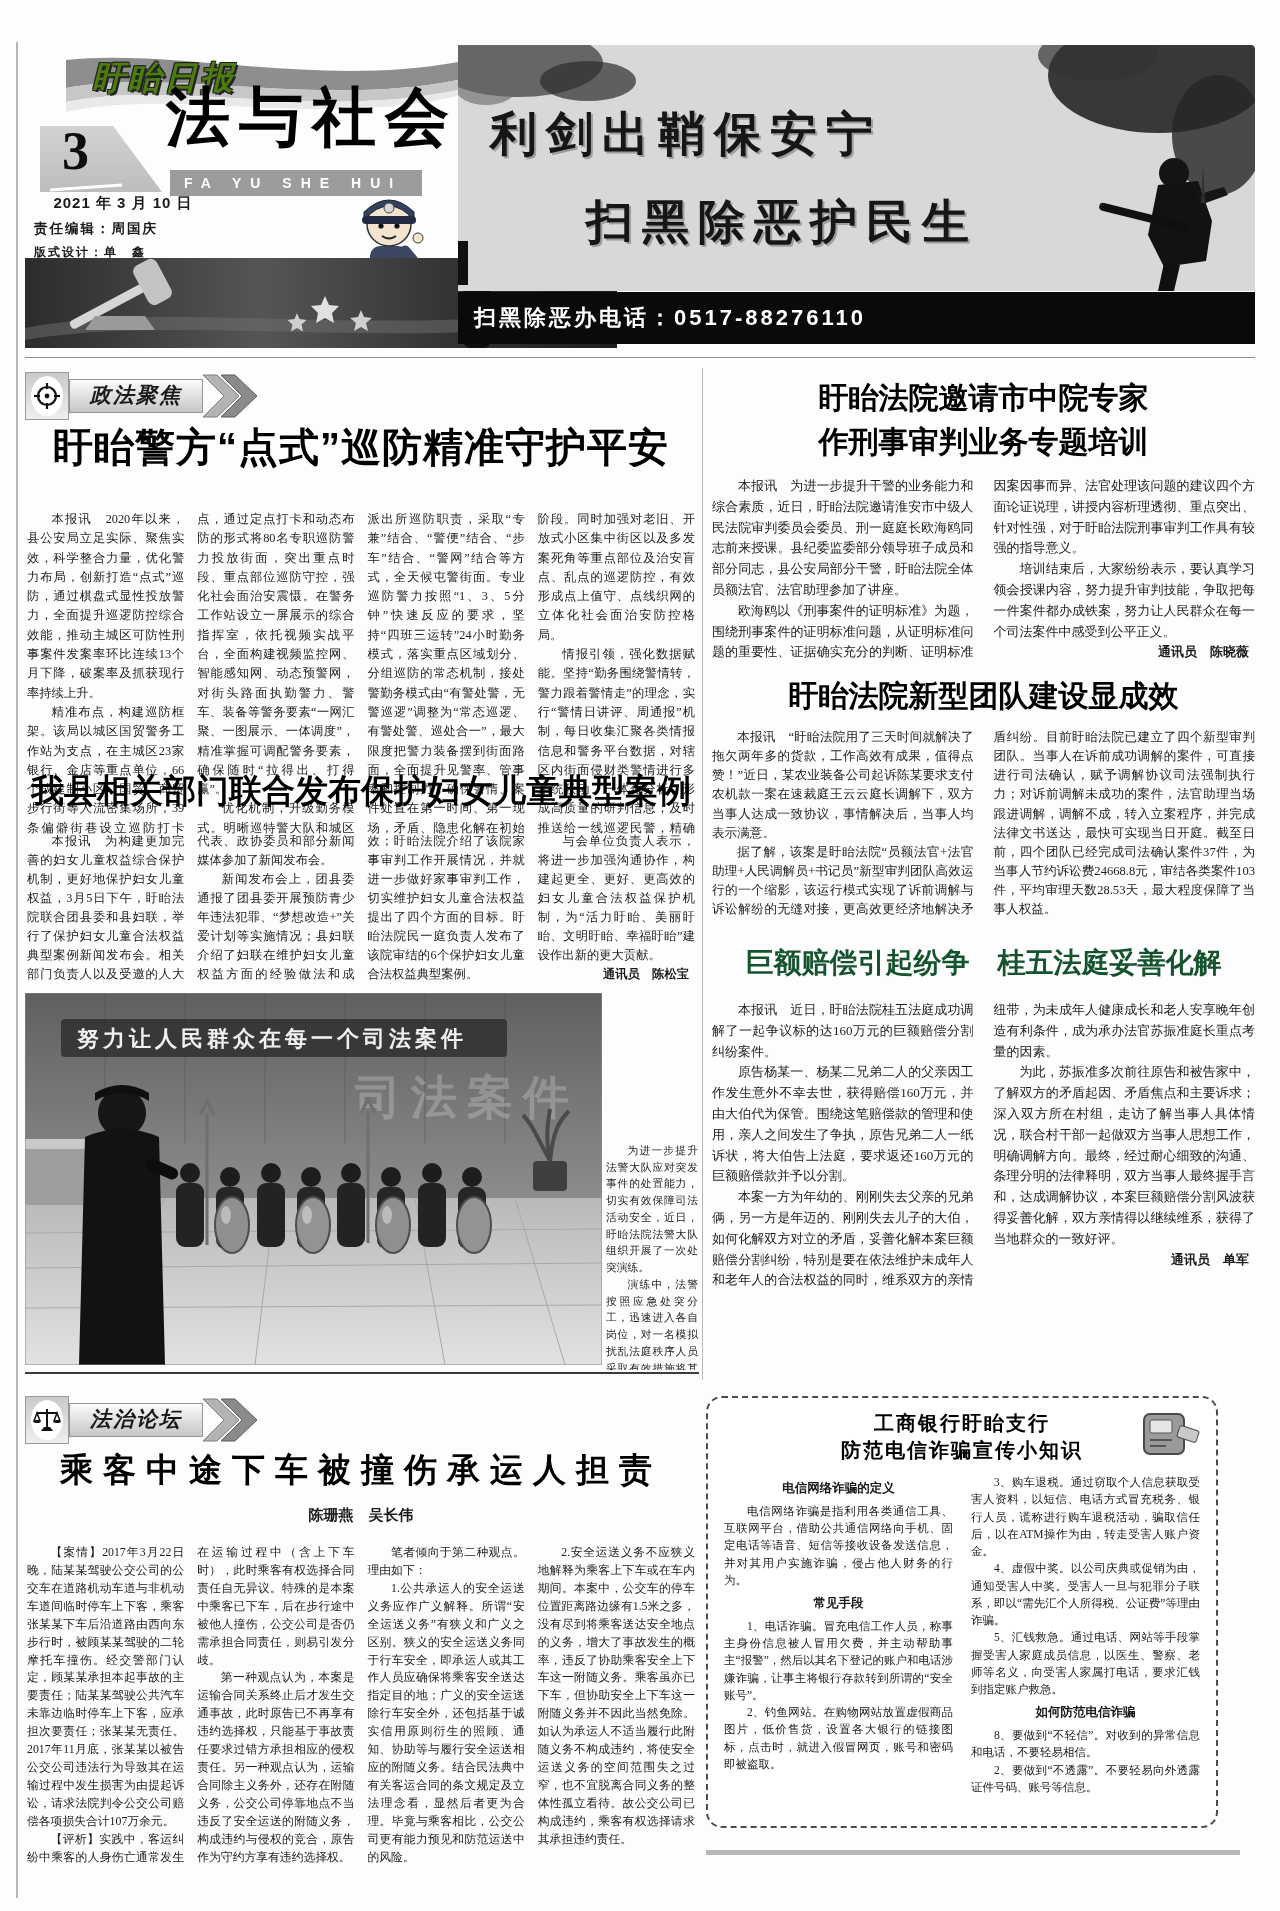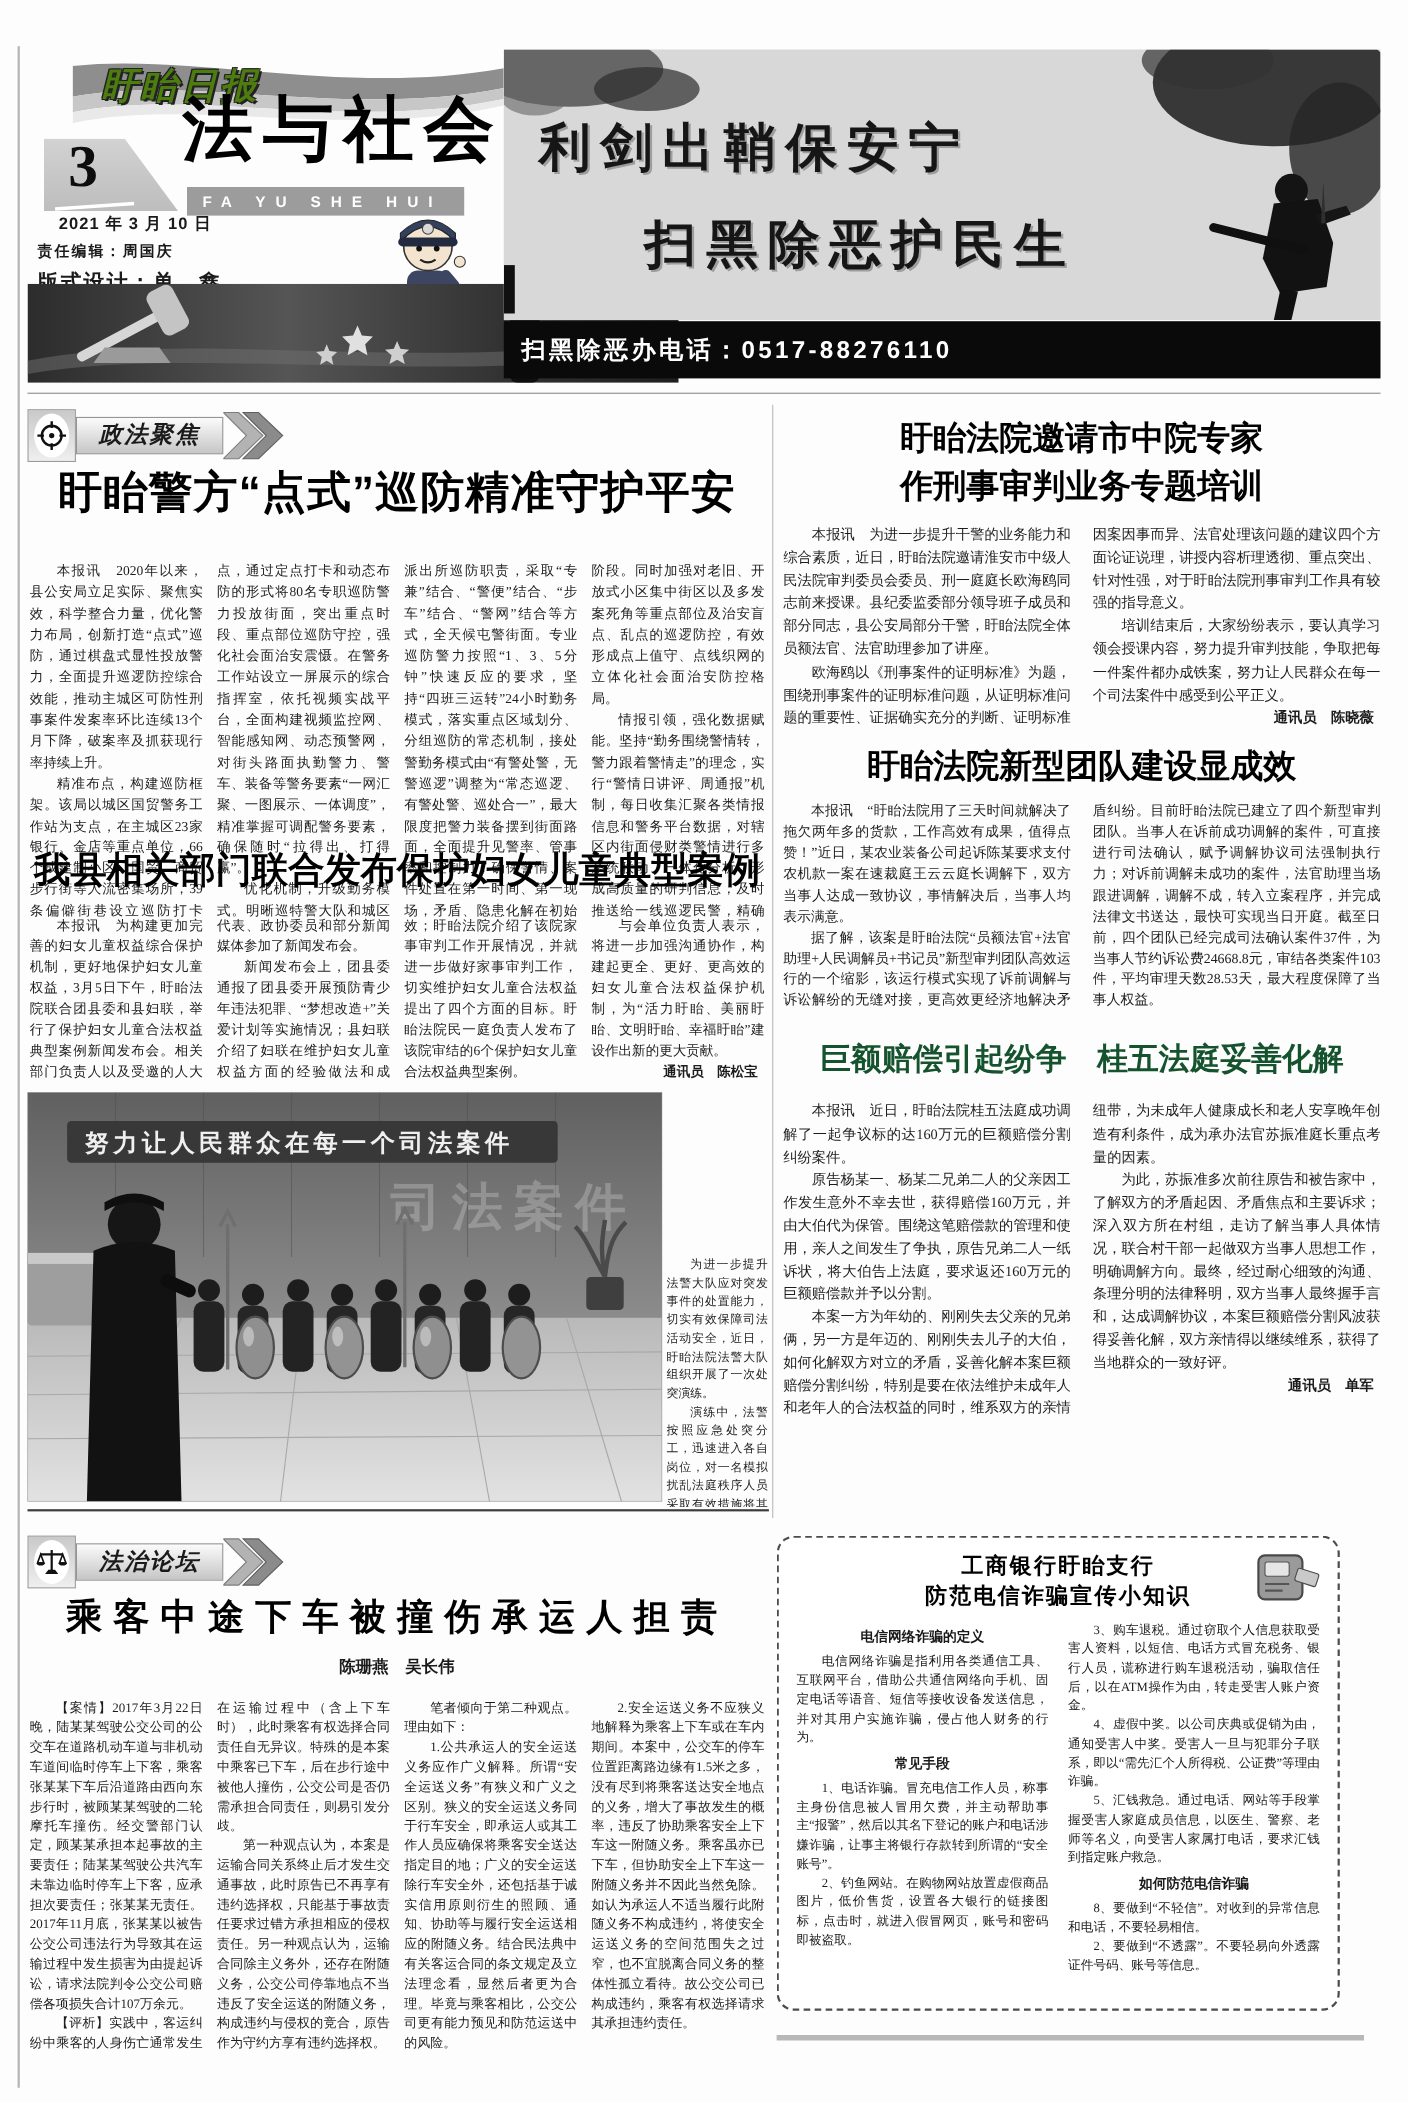--- a/index.html
+++ b/index.html
@@ -10,21 +10,21 @@
   .left-rule{left:16px;top:42px;width:2px;height:1856px;background:#b5b5b5;}
   .swoosh{left:66px;top:46px;width:392px;height:96px;}
   .logo-text{left:92px;top:56px;font-size:33px;font-weight:bold;font-style:italic;color:#4d7c0f;
              font-family:"Liberation Serif",serif;text-shadow:2px 2px 0 #222,-1px -1px 0 #222,1px -1px 0 #222,-1px 1px 0 #222;letter-spacing:3px;}
   .pagenum-trap{left:40px;top:126px;width:122px;height:66px;background:linear-gradient(#d2d2d2,#bdbdbd);
                 clip-path:polygon(0 0,60% 0,100% 100%,0 100%);}
   .pagenum{left:62px;top:120px;font-size:54px;font-weight:bold;font-family:"Liberation Serif",serif;color:#0d0d0d;}
   .pagenum-underline{left:50px;top:186px;width:72px;height:3px;background:#fff;transform:rotate(-4deg);}
   .m-date{left:28px;top:194px;width:190px;text-align:center;font-size:15px;font-weight:bold;letter-spacing:1px;}
   .m-ed{left:34px;top:220px;font-size:13.5px;font-weight:bold;letter-spacing:2px;}
-  .m-ed2{left:34px;top:244px;font-size:19px;font-weight:bold;letter-spacing:2px;}
+  .m-ed2{left:34px;top:244px;font-size:12px;font-weight:bold;letter-spacing:2px;}
   .sec-title{left:166px;top:74px;width:300px;font-size:64px;font-weight:900;letter-spacing:9px;color:#000;}
   .pinyin-bar{left:170px;top:170px;width:238px;height:26px;background:#9c9c9c;color:#fff;
               font-size:14px;font-weight:bold;letter-spacing:9px;line-height:26px;padding-left:14px;}
   .mascot{left:346px;top:186px;width:86px;height:106px;}
   .dark-strip{left:25px;top:258px;width:592px;height:90px;}
   .banner{left:458px;top:45px;width:797px;height:246px;background:#d8d8d8;overflow:hidden;}
   .banner-art{left:0;top:0;width:797px;height:246px;}
   .banner-l1{left:32px;top:58px;font-size:47px;font-weight:900;color:#161616;letter-spacing:9px;
              text-shadow:2px 2px 0 #9e9e9e;}
   .banner-l2{left:128px;top:146px;font-size:47px;font-weight:900;color:#161616;letter-spacing:9px;

